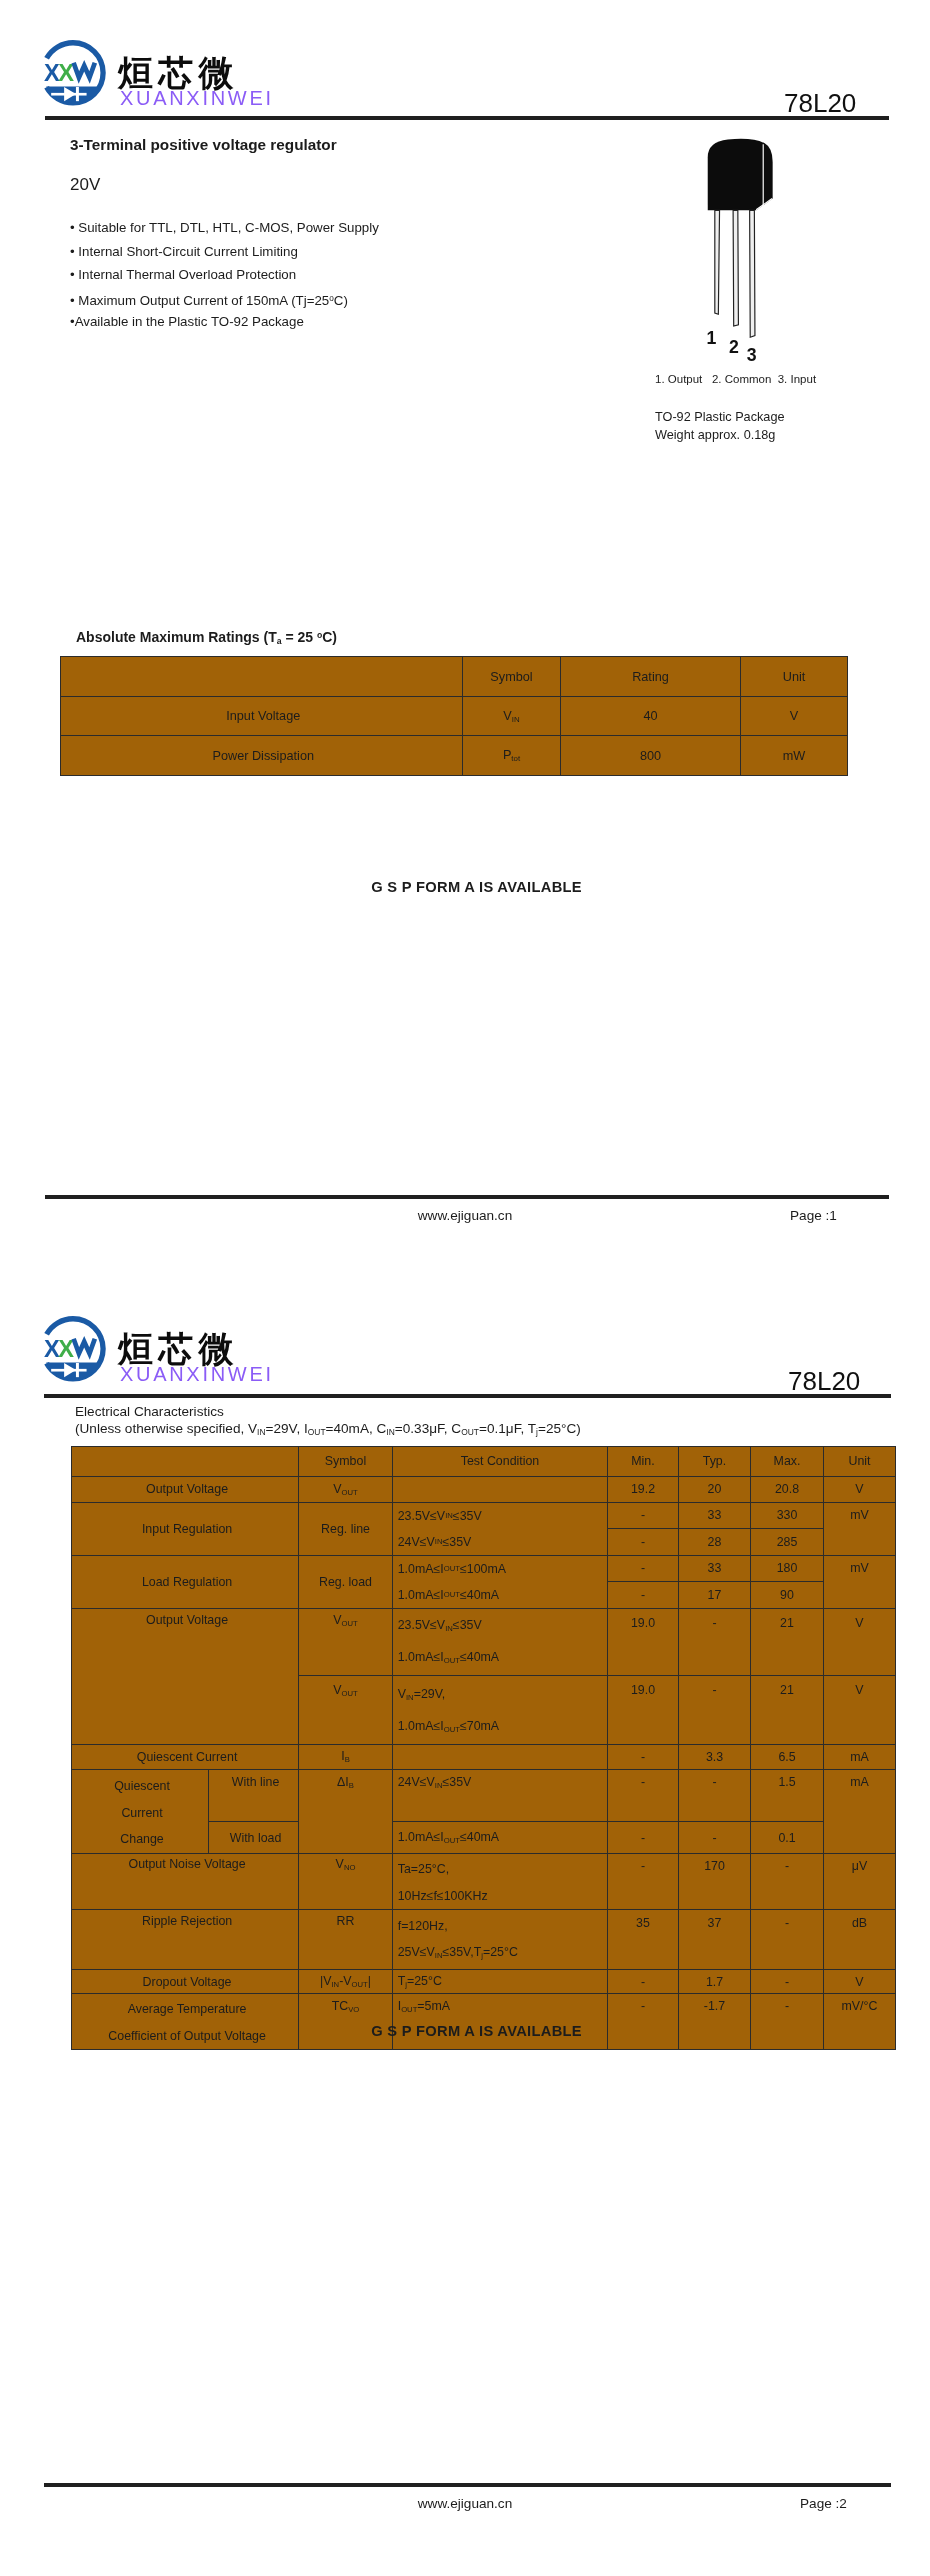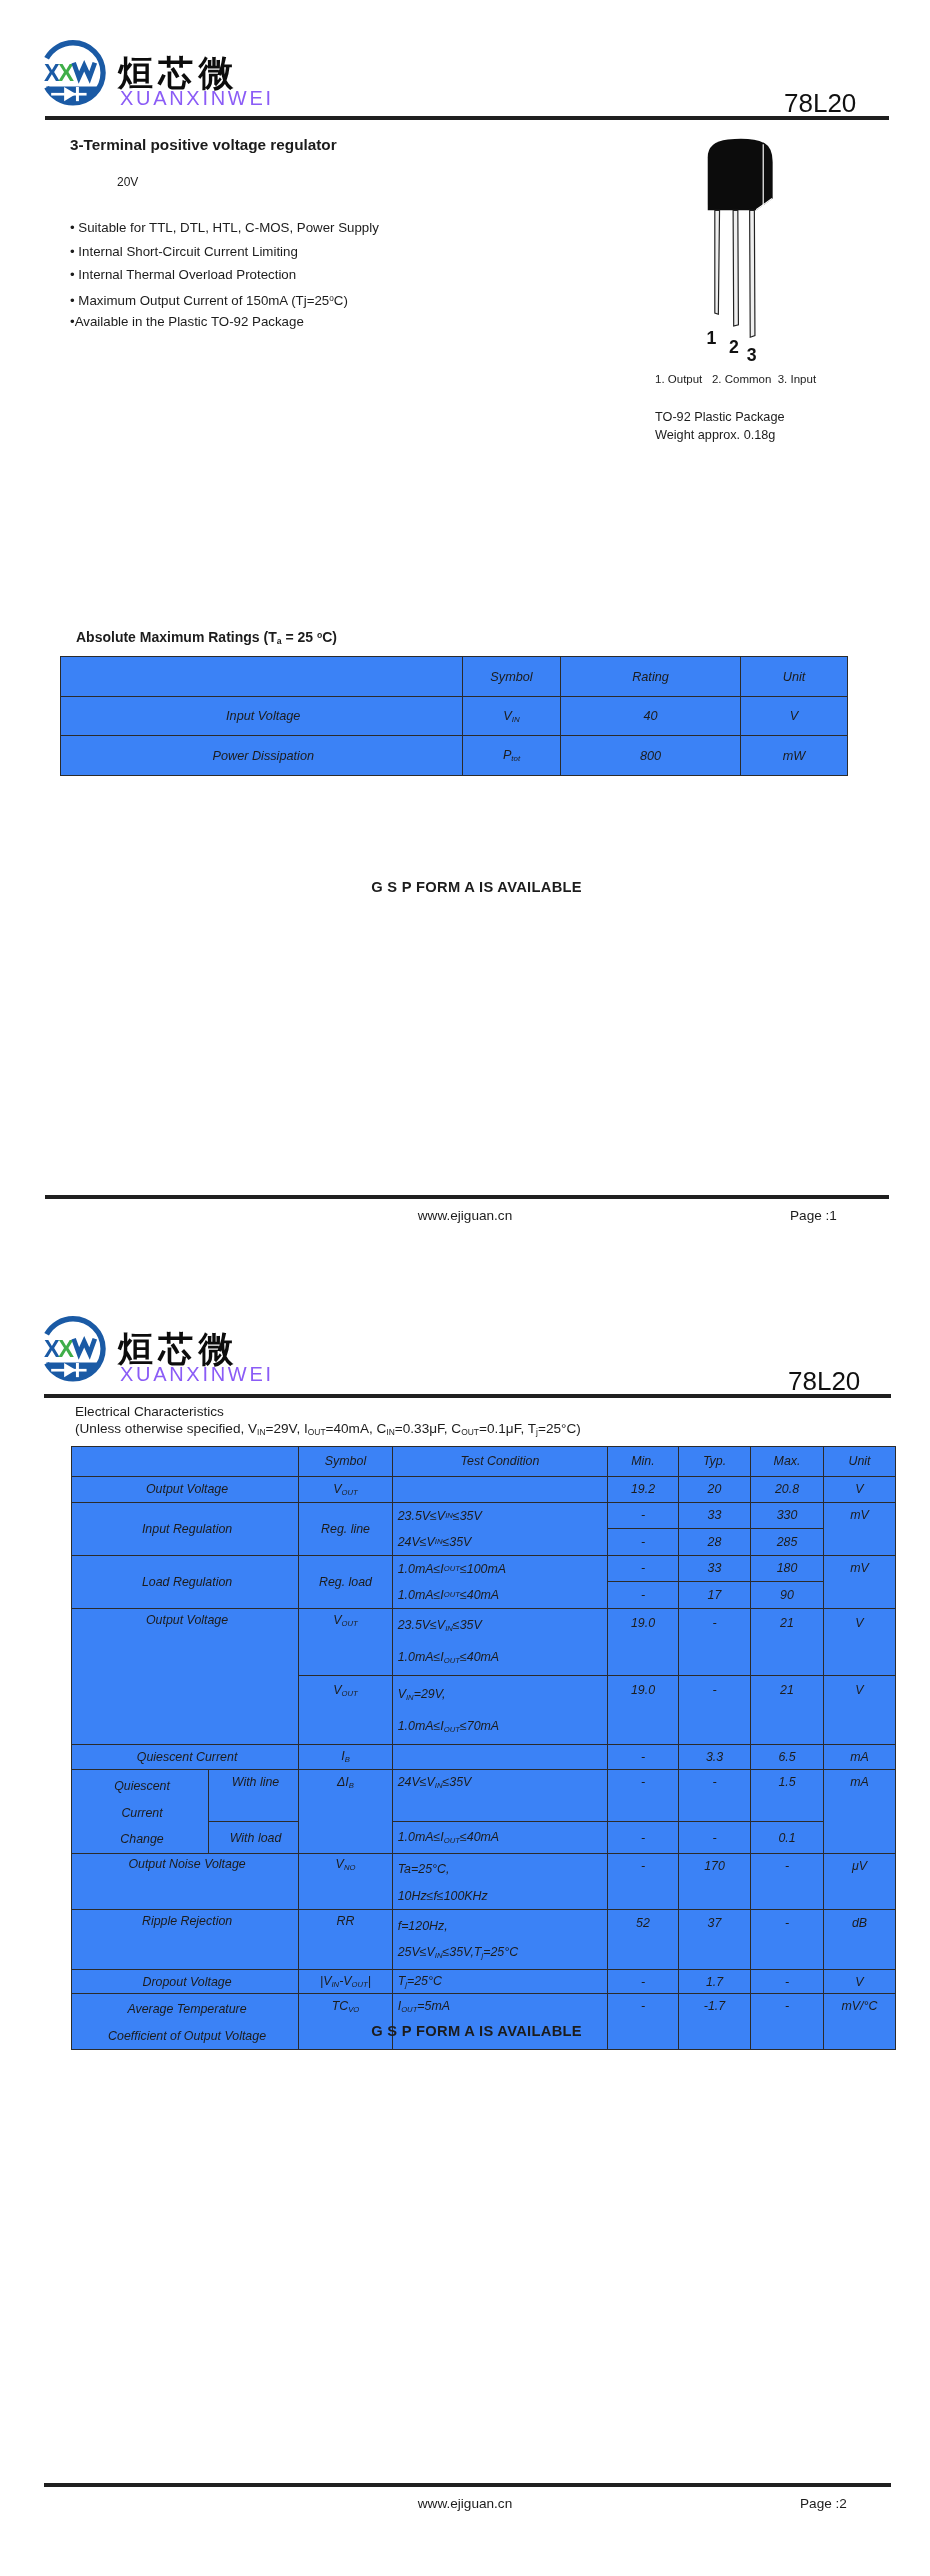--- a/index.html
+++ b/index.html
@@ -6,28 +6,28 @@
   .canvas{position:relative;width:930px;height:2576px;background:#ffffff;
           font-family:"Liberation Sans",sans-serif;color:#1c1c1c;overflow:hidden;}
   .abs{position:absolute;}
   .rule{position:absolute;background:#1f1f1f;}
   sub{font-size:0.62em;vertical-align:-0.22em;}
   sup{font-size:0.62em;vertical-align:0.5em;}
   .zh{font-weight:bold;color:#0c0c0c;font-size:35px;letter-spacing:5.3px;white-space:nowrap;}
   .latin{color:#8b5cf6;font-size:20px;letter-spacing:2.7px;white-space:nowrap;}
   .part{font-size:26px;color:#111;text-align:left;white-space:nowrap;}
   .h1{font-size:15.3px;font-weight:bold;white-space:nowrap;}
-  .body-text{font-size:12px;white-space:nowrap;margin-left:47px;}
+  .body-text{font-size:17px;white-space:nowrap;}
   .feat{font-size:13.3px;white-space:nowrap;height:23.6px;line-height:23.6px;}
   .cap{font-size:11.5px;white-space:pre;}
   .pkgtxt{font-size:12.7px;white-space:nowrap;}
   .sect{font-size:13.6px;white-space:nowrap;}
   .gsp{font-size:14.7px;font-weight:bold;text-align:center;letter-spacing:0.3px;}
   .foot{font-size:13.6px;white-space:nowrap;}
-  table{border-collapse:collapse;table-layout:fixed;background:#3b82f6;font-style:italic;}
+  table{border-collapse:collapse;table-layout:fixed;background:#a16207;}
   .t1,.t2{border:1.8px solid #2b2b2b;}
   .t1 td{border:1.2px solid #2b2b2b;font-size:12.7px;text-align:center;vertical-align:middle;padding:0 3.5px;overflow:hidden;}
   .t2 td{border:1.2px solid #2b2b2b;font-size:12.4px;text-align:center;vertical-align:middle;padding:0 2.9px;overflow:hidden;}
   .pl{text-align:center;padding-left:7px !important;}
   .vtop{vertical-align:top !important;}
   .pt6{padding-top:3.5px !important;}
   .pt9{padding-top:5.3px !important;}
   .pt12{padding-top:7px !important;}
   .stack45 div{line-height:26.5px;white-space:nowrap;}
   .stack47 div{line-height:28px;white-space:nowrap;}
@@ -273,21 +273,21 @@
       <td class="vtop pt9">μV</td>
     </tr>
 
     <tr style="height:54px">
       <td colspan="2" class="pl vtop pt6">Ripple Rejection</td>
       <td class="vtop pt6">RR</td>
       <td class="condl vtop stack45" style="padding-top:2.4px">
         <div>f=120Hz,</div>
         <div>25V≤V<sub>IN</sub>≤35V,T<sub>j</sub>=25°C</div>
       </td>
-      <td class="vtop pt9">52</td>
+      <td class="vtop pt9">35</td>
       <td class="vtop pt9">37</td>
       <td class="vtop pt9">-</td>
       <td class="vtop pt9">dB</td>
     </tr>
 
     <tr style="height:23.6px">
       <td colspan="2" class="pl">Dropout Voltage</td>
       <td>|V<sub>IN</sub>-V<sub>OUT</sub>|</td>
       <td class="condl">T<sub>j</sub>=25°C</td>
       <td>-</td>

